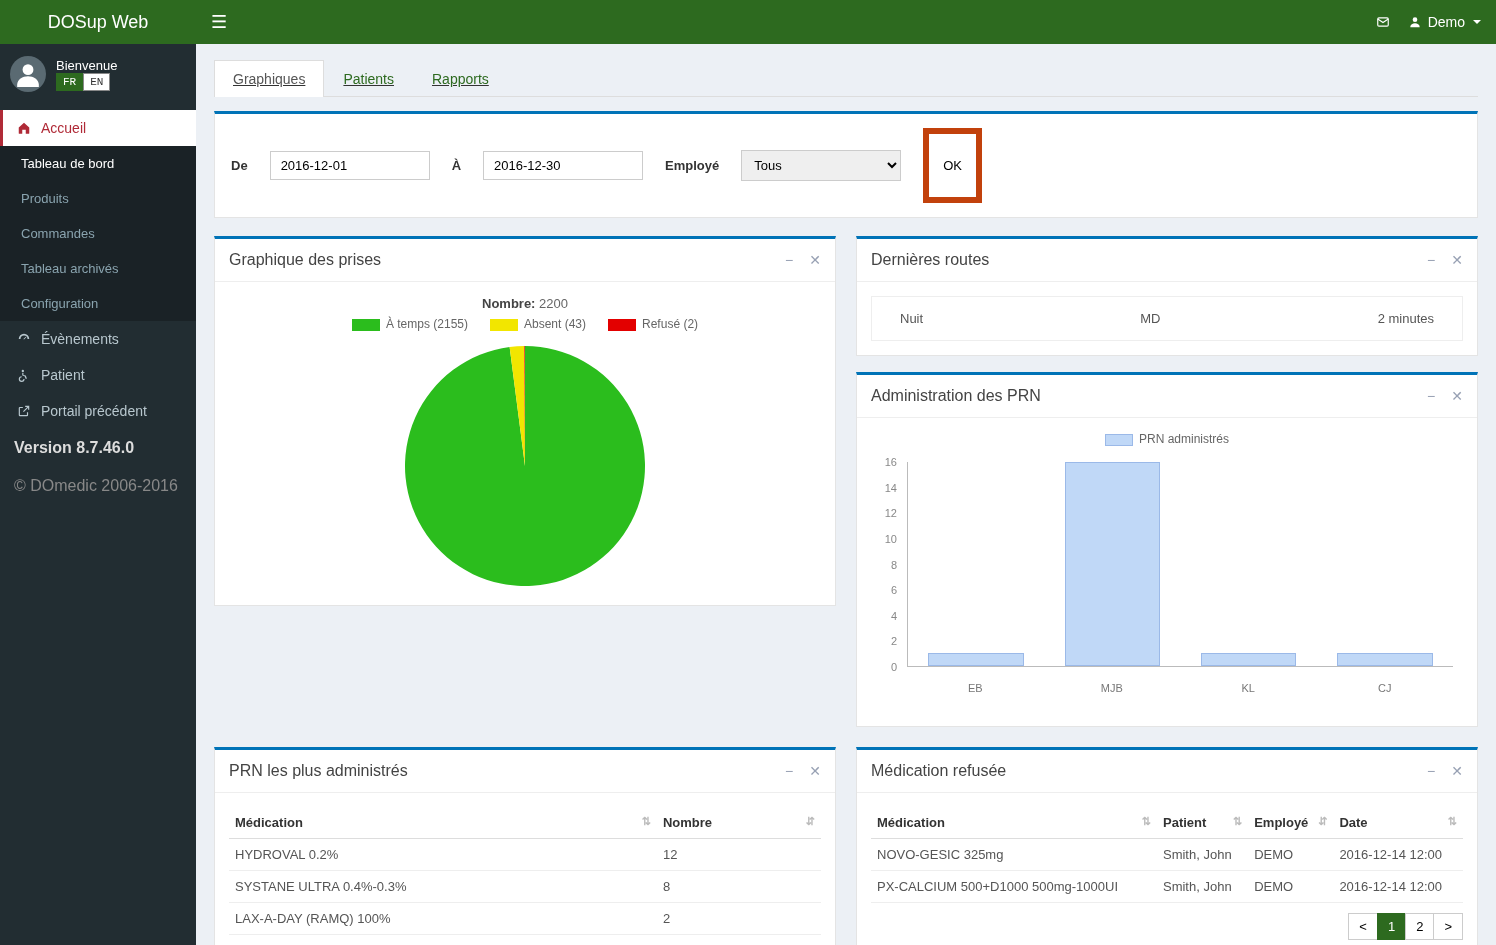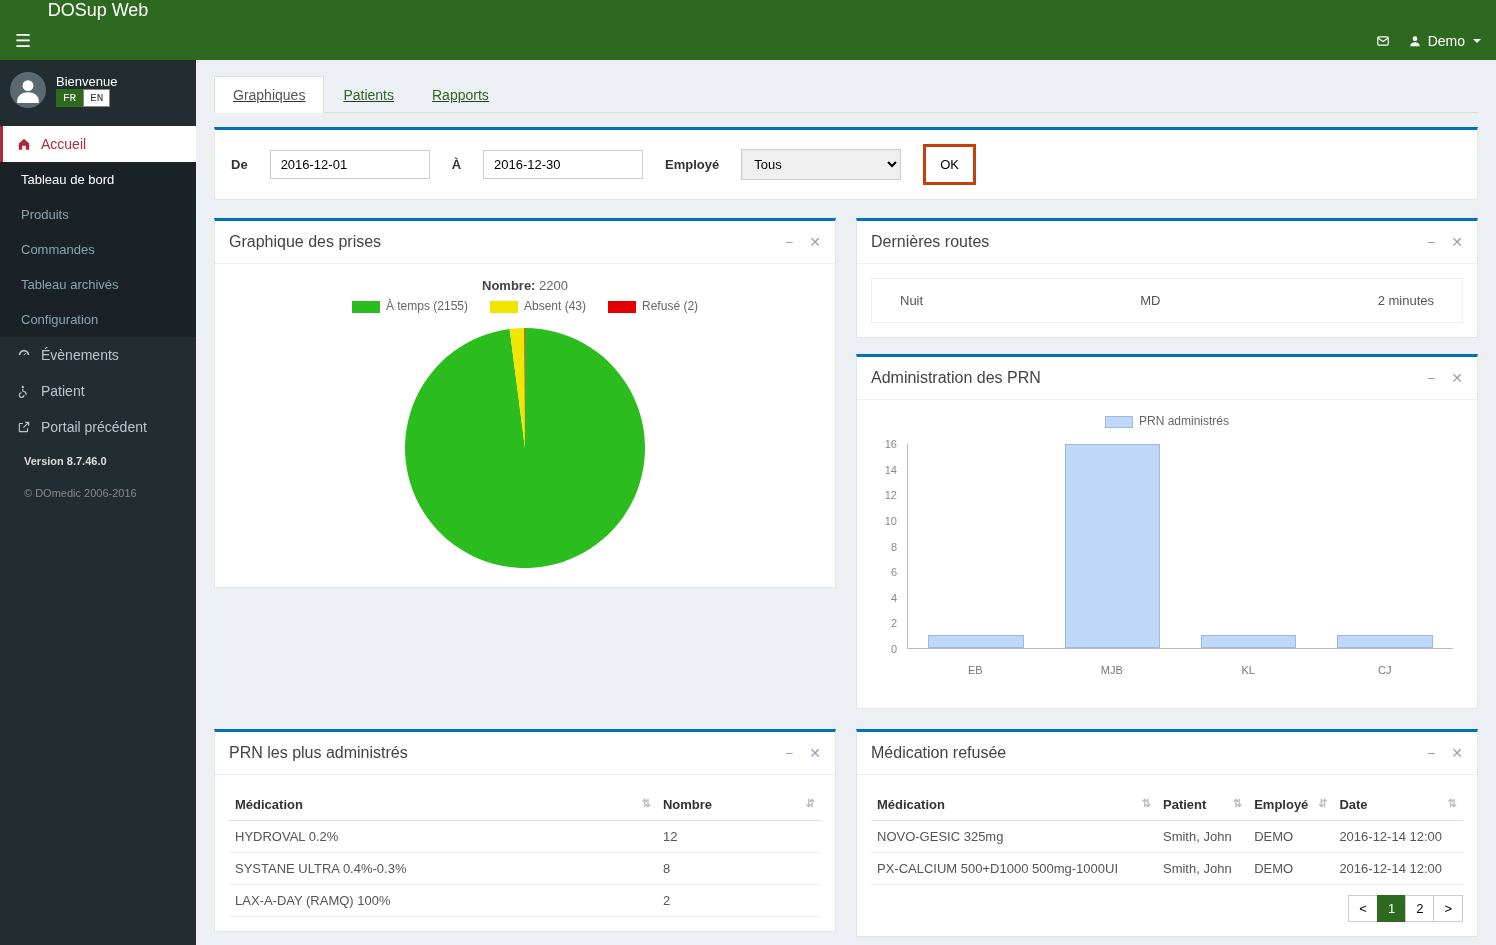--- a/index.html
+++ b/index.html
@@ -1,17 +1,17 @@
 <!DOCTYPE html>
 <html><head>
 <meta charset="utf-8">
 <style>
 * { box-sizing: border-box; margin: 0; padding: 0; }
 body { font-family: "Helvetica Neue", Helvetica, Arial, sans-serif; font-size: 14px; color: #333; background: #ecf0f5; }
-.top-nav { height: 60px; display: flex; background: #2d6a1f; color: #fff; flex-direction: column; }
+.top-nav { height: 44px; display: flex; background: #2d6a1f; color: #fff; }
 .logo { width: 196px; background: #2d6a1f; display: flex; align-items: center; justify-content: center; font-size: 18px; font-weight: 500; }
 .top-right { flex: 1; display: flex; align-items: center; padding: 0 15px; }
 .hamburger { cursor: pointer; font-size: 18px; }
 .top-spacer { flex: 1; }
 .top-icons { display: flex; align-items: center; gap: 18px; }
 .top-icons .item { cursor: pointer; display: flex; align-items: center; gap: 6px; }
 .caret-down { display:inline-block; width:0; height:0; border-left:4px solid transparent; border-right:4px solid transparent; border-top:4px solid #fff; margin-left:2px;}
 .layout { display: flex; min-height: calc(100vh - 50px); }
 .sidebar { width: 196px; background: #222d32; color: #b8c7ce; flex-shrink: 0; }
 .user-panel { padding: 12px 10px; display:flex; align-items:center; gap:10px; }
@@ -20,36 +20,36 @@
 .welcome { color:#fff; font-size:13px; }
 .lang { display:flex; }
 .lang span{ font-size:11px; padding:2px 6px; border:1px solid #888; cursor:pointer;font-family:Liberation Mono, monospace;}
 .lang .fr{ background:#2d6a1f; color:#fff; border-color:#2d6a1f;}
 .lang .en{ background:#fff; color:#333;}
 .side-menu { list-style:none; padding-top:6px;}
 .side-menu > li { padding: 10px 14px; cursor:pointer; font-size:14px; display:flex; align-items:center; gap:10px; border-left:3px solid transparent;}
 .side-menu > li.active{ color:#b02a37; background:#fff; border-left-color:#b02a37;}
 .side-menu > li.sub{ padding-left:18px; font-size:13px; color:#8aa4af; background:#1a2226;}
 .side-menu > li.sub.sel{ color:#fff;}
-.side-footer{ padding:10px 24px; font-size:11px; color:#888;}
+.side-footer{ padding:10px 14px; font-size:16px; color:#888;}
 .side-footer.b{ font-weight:bold; color:#ddd;}
 .content { flex:1; padding: 15px 18px 30px 18px; }
 .page-head { display:flex; align-items:baseline; margin-bottom:10px;}
 .page-title { font-size:24px; color:#333; font-weight:400;}
 .breadcrumb { margin-left:auto; font-size:12px; color:#777;}
 .breadcrumb a{ color:#2d6a1f; text-decoration:none;}
 .tabs{ border-bottom:1px solid #ddd; margin-bottom:14px;}
 .tabs ul{ list-style:none; display:flex;text-decoration:underline; }
 .tabs li{ padding:10px 18px; cursor:pointer; color:#2d6a1f; font-size:14px; border:1px solid transparent; border-bottom:none; position:relative; top:1px;}
 .tabs li.active{ background:#fff; color:#555; border-color:#ddd;}
 .filter-row{ background:#fff; border:1px solid #e4e4e4; border-top:3px solid #0073b7; padding:14px 16px; display:flex; align-items:center; gap:22px; margin-bottom:18px;}
 .filter-row label{ font-weight:bold; font-size:13px;}
 .filter-row input[type=text]{ border:1px solid #ccc; padding:6px 10px; width:160px; font-size:13px;}
 .filter-row select{ border:1px solid #ccc; padding:6px 8px; width:160px; font-size:13px;}
-.filter-row button{ border:3px solid #c2410c; background:#fff; padding:10px 14px; cursor:pointer; font-size:13px;}
+.filter-row button{ border:6px solid #c2410c; background:#fff; padding:24px 14px; cursor:pointer; font-size:13px;}
 .row{ display:flex; gap:20px; margin-bottom:20px;}
 .col{ flex:1; min-width:0;}
 .box{ background:#fff; border:1px solid #e4e4e4; border-top:3px solid #0073b7;}
 .box-head{ padding:12px 14px; border-bottom:1px solid #eee; display:flex; align-items:center;}
 .box-head h3{ font-size:16px; font-weight:400; color:#444;}
 .box-tools{ margin-left:auto; display:flex; gap:16px; color:#97a0b3;}
 .box-tools span{ cursor:pointer;}
 .box-body{ padding:14px;}
 .pie-title{ text-align:center; font-size:13px; color:#666; margin-bottom:6px;}
 .pie-title b{ color:#444;}

